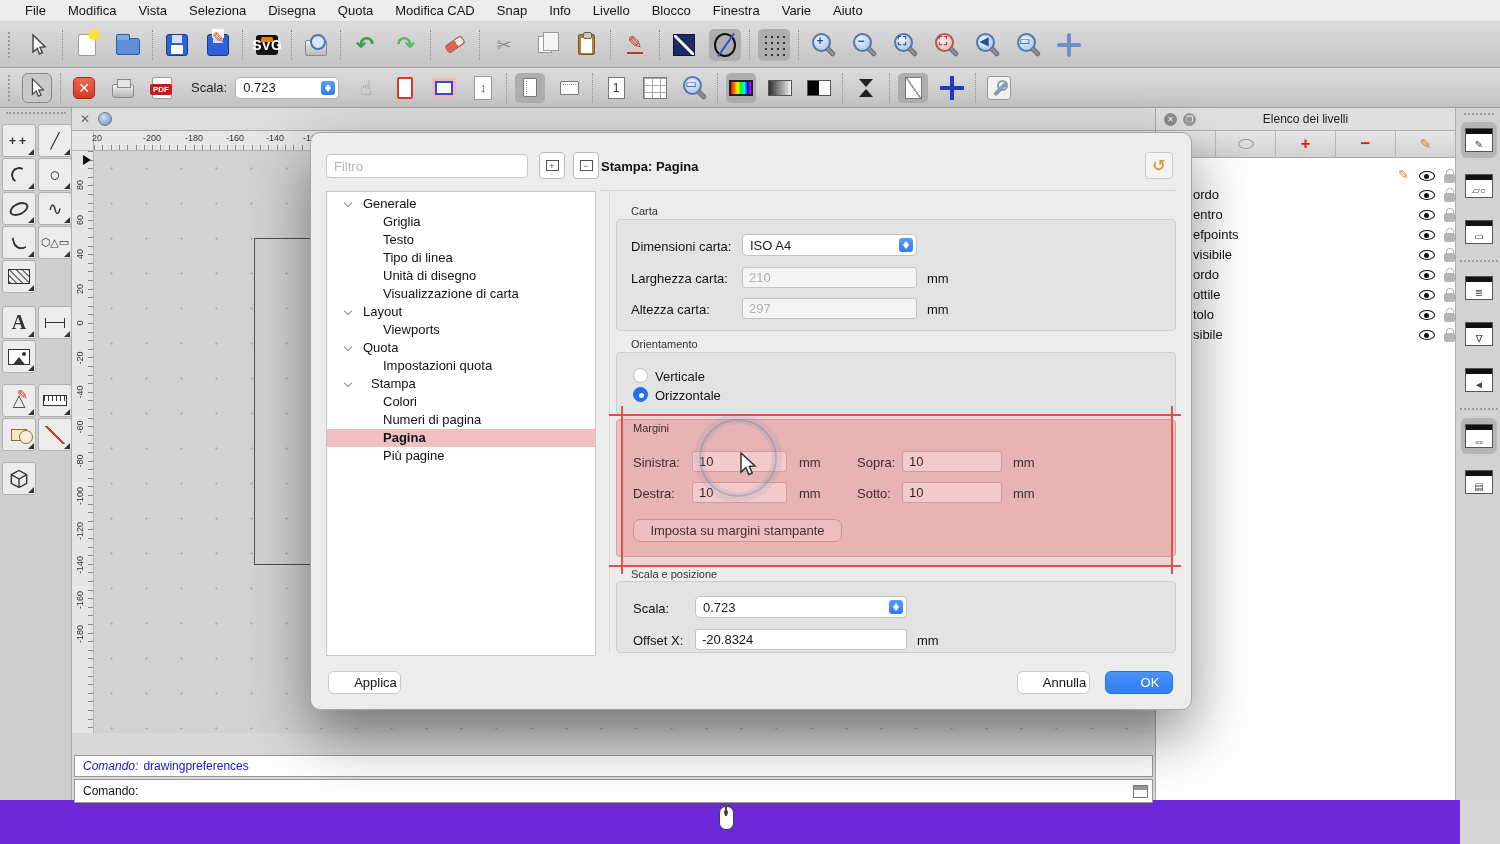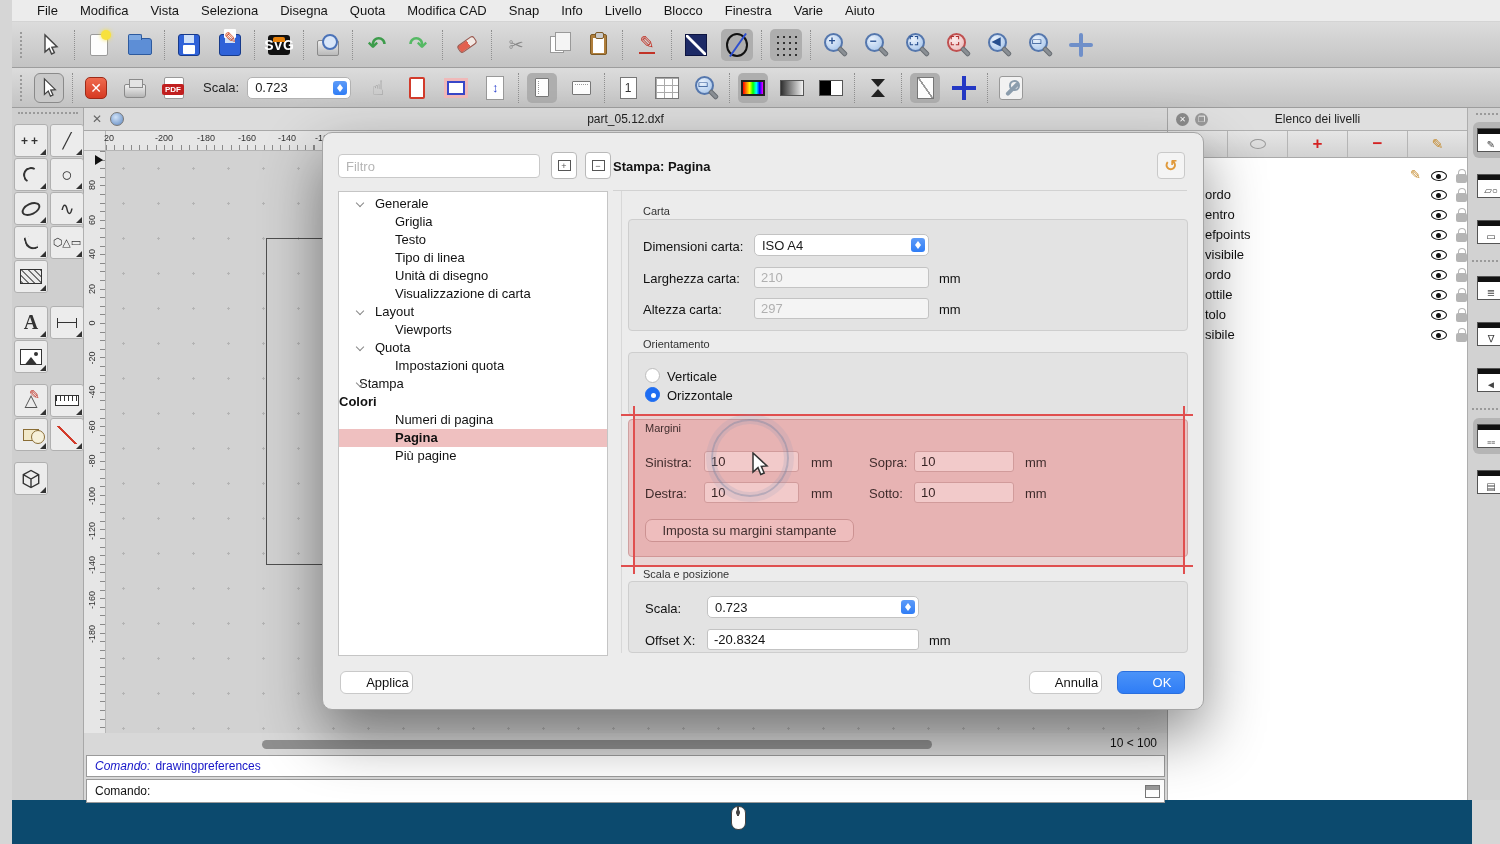--- a/index.html
+++ b/index.html
@@ -1,18 +1,18 @@
 <!DOCTYPE html>
 <html><head>
 <meta charset="utf-8">
 <style>
   * { margin:0; padding:0; box-sizing:border-box; }
   html,body { width:1500px; height:844px; overflow:hidden; }
   body { font-family:"Liberation Sans","DejaVu Sans",sans-serif; font-size:13px; color:#1a1a1a; background:#d6d6d6; }
-  #app { position:relative; width:1460px; height:844px; background:#0c4a6e;margin-left:12px; }
+  #app { position:relative; width:1460px; height:844px; background:#6d28d9; }
 
   
   .menubar { position:absolute; left:0; top:0; width:1500px; height:22px; background:#ececec; display:flex; align-items:center; padding-left:14px; gap:0; border-bottom:1px solid #d4d4d4; }
   .menubar span { padding:0 11px; font-size:13px; color:#151515; }
 
   
   .tbar { position:absolute; left:0; width:1500px; display:flex; align-items:center; background:linear-gradient(#dcdcdc,#c3c3c3); border-bottom:1px solid #9d9d9d; }
   .tb1 { top:22px; height:46px; padding-left:6px; }
   .tb2 { top:68px; height:40px; padding-left:6px; }
   .handle { width:6px; height:26px; border-left:2px dotted #9a9a9a; margin:0 8px 0 2px; }
@@ -486,21 +486,20 @@
         <svg width="24" height="24" viewBox="0 0 28 26">
           <path d="M5 8 L14 3 L23 8 L23 18 L14 23 L5 18 Z M5 8 L14 13 L23 8 M14 13 L14 23" fill="none" stroke="#333" stroke-width="1.6"></path>
         </svg>
       </div>
   </div>
 
   <div class="docarea">
     <div class="tabbar">
       <span class="tab-close">✕</span>
       <span class="tab-appicon"></span>
-      <div class="tab-title">part_05.12.dxf</div>
     </div>
     <div class="rcorner"></div>
     <div class="hruler">
 
     <span style="left: 3px;">20</span>
         <span style="left: 58px;">-200</span>
         <span style="left: 100px;">-180</span>
         <span style="left: 141px;">-160</span>
         <span style="left: 181px;">-140</span>
         <span style="left: 218px;">-120</span>
@@ -519,24 +518,20 @@
         <span style="top: 339.95px;">-100</span>
         <span style="top: 374.5px;">-120</span>
         <span style="top: 409.05px;">-140</span>
         <span style="top: 443.6px;">-160</span>
         <span style="top: 478.15px;">-180</span>
       </div>
     <div class="canvas">
       <div class="page-outline"></div>
     </div>
     <div class="ruler-arrow"></div>
-    <div class="hscroll">
-      <div class="hthumb"></div>
-      <div class="scroll-ind">10 &lt; 100</div>
-    </div>
     <div class="cmd-history">
       <span class="lbl">Comando:</span>
       <span>drawingpreferences</span>
     </div>
     <div class="cmd-row">
       <span class="lbl">Comando:</span>
       <input value="" style="">
       <span class="cmd-winbtn"></span>
     </div>
   </div>
@@ -671,22 +666,22 @@
         <div class="tree-item"><span class="chev"></span><span style="padding-left: 36px;">Generale</span></div>
         <div class="tree-item"><span style="padding-left: 56px;">Griglia</span></div>
         <div class="tree-item"><span style="padding-left: 56px;">Testo</span></div>
         <div class="tree-item"><span style="padding-left: 56px;">Tipo di linea</span></div>
         <div class="tree-item"><span style="padding-left: 56px;">Unità di disegno</span></div>
         <div class="tree-item"><span style="padding-left: 56px;">Visualizzazione di carta</span></div>
         <div class="tree-item"><span class="chev"></span><span style="padding-left: 36px;">Layout</span></div>
         <div class="tree-item"><span style="padding-left: 56px;">Viewports</span></div>
         <div class="tree-item"><span class="chev"></span><span style="padding-left: 36px;">Quota</span></div>
         <div class="tree-item"><span style="padding-left: 56px;">Impostazioni quota</span></div>
-        <div class="tree-item"><span class="chev"></span><span style="padding-left: 20px;">Stampa</span></div>
-        <div class="tree-item"><span style=" font-weight: bold;">Colori</span></div>
+        <div class="tree-item"><span class="chev"></span><span style="padding-left: 44px;">Stampa</span></div>
+        <div class="tree-item"><span style="padding-left: 56px;">Colori</span></div>
         <div class="tree-item"><span style="padding-left: 56px;">Numeri di pagina</span></div>
         <div class="tree-item selected"><span style="padding-left: 56px;">Pagina</span></div>
         <div class="tree-item"><span style="padding-left: 56px;">Più pagine</span></div>
       </div>
     <div class="content-vline"></div>
 
     <span class="legend" style="left:320px;top:72px">Carta</span>
     <div class="gbox" style="left:305px;top:86px;width:560px;height:112px"></div>
     <span class="frow-label" style="left:320px;top:106px">Dimensioni carta:</span>
     <div class="dcombo" style="left:431px;top:101px;width:175px">

